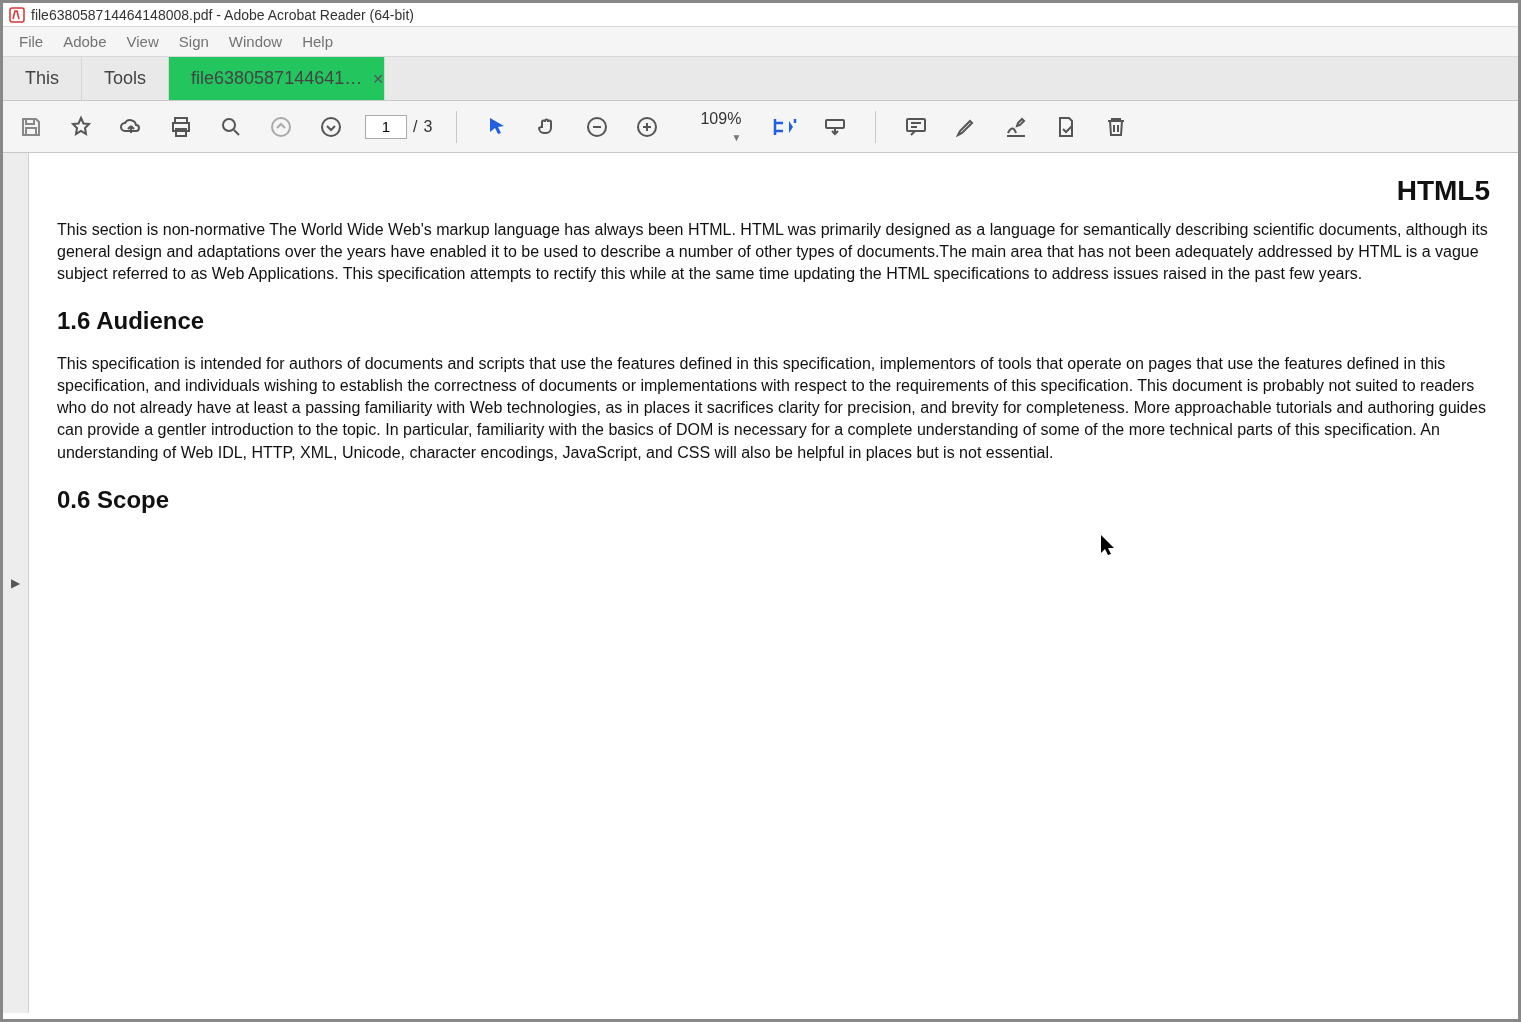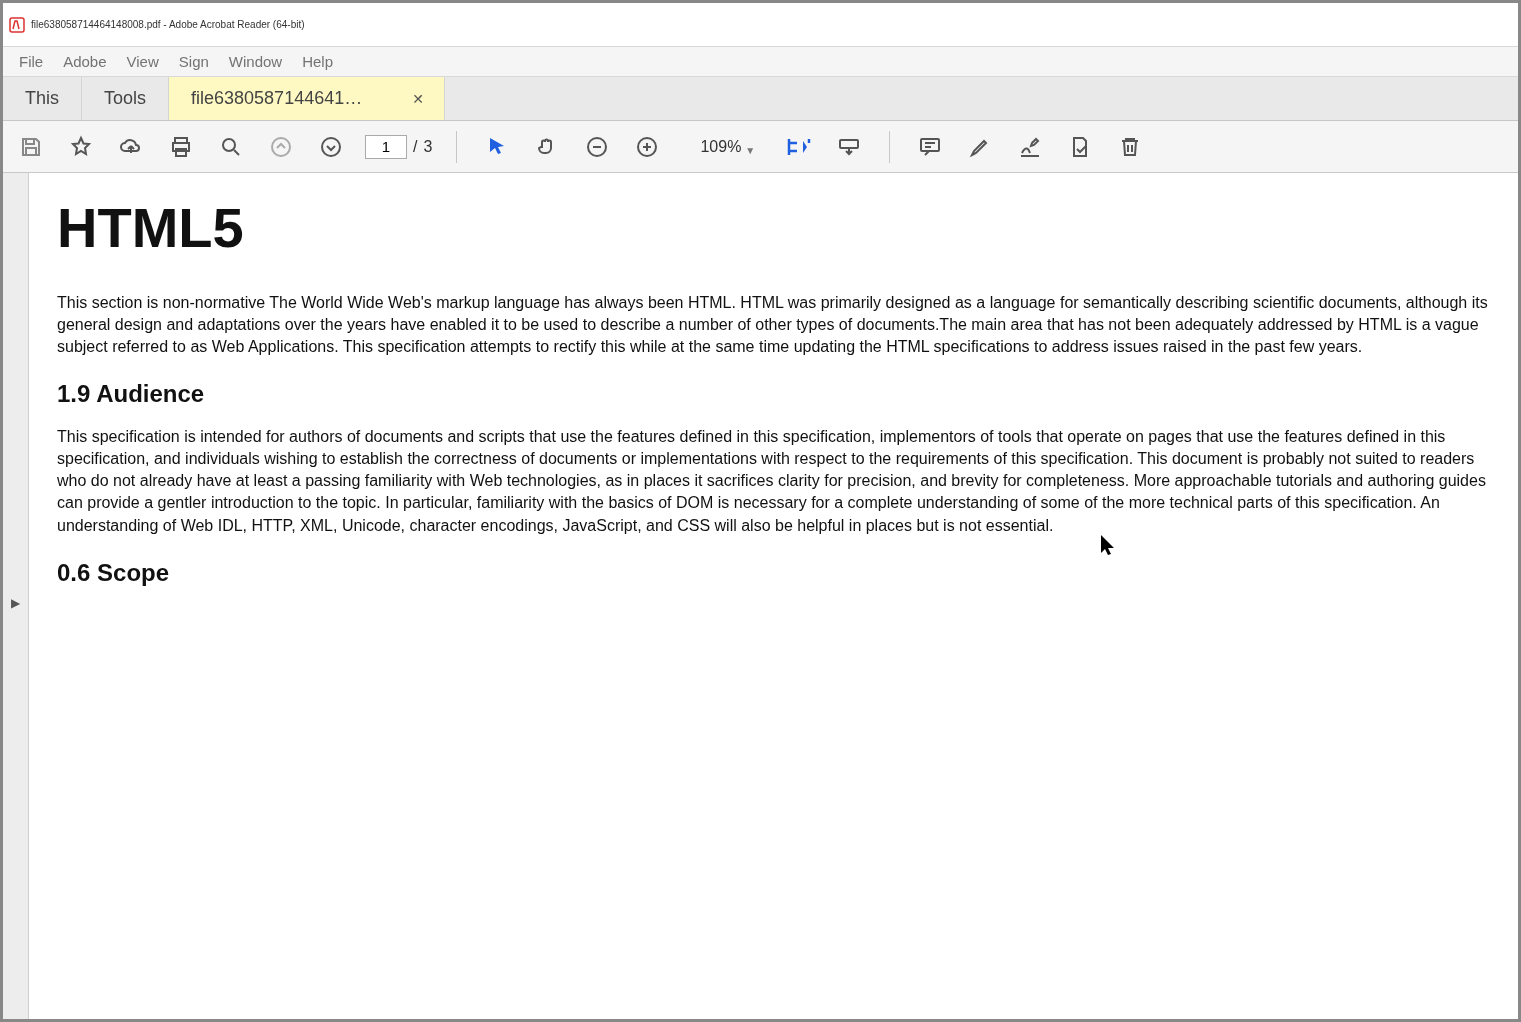--- a/index.html
+++ b/index.html
@@ -1,36 +1,36 @@
 <!DOCTYPE html>
 <html><head>
 <meta charset="utf-8">
 <style>
 * { margin: 0; padding: 0; box-sizing: border-box; }
 body { font-family: "Segoe UI", Tahoma, sans-serif; background: #fff; width: 1521px; height: 1022px; overflow: hidden; border: 3px solid #888; }
-.titlebar { height: 44px; background: #fff; display: flex; align-items: center; padding: 0 6px; font-size: 10px; color: #333; border-bottom: 1px solid #d8d8d8; }
+.titlebar { height: 24px; background: #fff; display: flex; align-items: center; padding: 0 6px; font-size: 14px; color: #333; border-bottom: 1px solid #d8d8d8; }
 .titlebar .appicon { width:16px; height:16px; margin-right:6px; display:inline-flex; align-items:center; justify-content:center; }
 .menubar { height: 30px; background: #f5f5f5; display: flex; align-items: center; padding: 0 6px; font-size: 15px; color: #737373; border-bottom: 1px solid #d8d8d8; }
 .menubar .menuitem { padding: 4px 10px; cursor: default; }
 .tabbar { height: 44px; background: #e9e9e9; display: flex; align-items: stretch; border-bottom: 1px solid #c8c8c8; }
 .tabbar .tab { display:flex; align-items:center; padding: 0 22px; font-size: 18px; color:#444; cursor:default; border-right:1px solid #d5d5d5; }
-.tabbar .tab.doc { background:#fef9c3; padding-right:20px;gap:40px; }
+.tabbar .tab.doc { background:#22c55e; padding-right:0; }
 .tabbar .tab.doc .closebtn { margin-left:10px; font-size:14px; color:#555; }
 .toolbar { height: 52px; background:#f5f5f5; display:flex; align-items:center; padding: 0 12px; border-bottom:1px solid #c8c8c8; gap:18px; }
 .toolbar .tbtn { width:32px; height:32px; display:flex; align-items:center; justify-content:center; color:#555; }
 .toolbar .sep { width:1px; height:32px; background:#c8c8c8; margin:0 6px; }
 .toolbar .pagebox { display:flex; align-items:center; gap:6px; font-size:16px; color:#333; }
 .toolbar .pagebox input { width:42px; height:24px; text-align:center; border:1px solid #aaa; font-size:15px; }
-.toolbar .zoombox { display:flex; align-items:flex-end; gap:4px; font-size:16px; color:#333; padding:0 10px;}
+.toolbar .zoombox { display:flex; align-items:flex-end; gap:4px; font-size:16px; color:#333; padding:0 10px;flex-direction:column;}
 .toolbar .zoombox .zval { min-width:50px; text-align:right;}
 .content-wrap { display:flex; height: calc(100% - 30px - 30px - 44px - 52px); }
 .sidestrip { width:26px; background:#ededed; border-right:1px solid #d0d0d0; display:flex; align-items:center; justify-content:center; }
 .sidestrip .chev { color:#555; font-size:12px;}
 .page { flex:1; background:#fff; padding: 16px 28px; overflow:hidden; font-family: "Segoe UI", Arial, sans-serif; color:#111; }
-.page h1 { font-size:56px; font-weight:700; margin:6px 0 32px 0; }
+.page h1 { font-size:28px; font-weight:700; margin:6px 0 12px 0;text-align:right; }
 .page h2 { font-size:32px; font-weight:700; margin:12px 0 22px 0; }
 .page h3 { font-size:24px; font-weight:700; margin:16px 0 18px 0; }
 .page p { font-size:16px; line-height:1.38; margin-bottom:22px; }
 svg { display:block; }
 .cursor-ptr { position:absolute; left:1100px; top:534px; pointer-events:none;}
 </style>
 </head>
 <body>
 
 <div class="titlebar">
@@ -181,21 +181,21 @@
     </div>
 </div>
 
 <div class="content-wrap">
   <div class="sidestrip">
     <span class="chev">▶</span>
   </div>
   <div class="page">
     <h1>HTML5</h1>
     <p>This section is non-normative The World Wide Web's markup language has always been HTML. HTML was primarily designed as a language for semantically describing scientific documents, although its general design and adaptations over the years have enabled it to be used to describe a number of other types of documents.The main area that has not been adequately addressed by HTML is a vague subject referred to as Web Applications. This specification attempts to rectify this while at the same time updating the HTML specifications to address issues raised in the past few years.</p>
-    <h3>1.9 Audience</h3>
+    <h3>1.6 Audience</h3>
     <p>This specification is intended for authors of documents and scripts that use the features defined in this specification, implementors of tools that operate on pages that use the features defined in this specification, and individuals wishing to establish the correctness of documents or implementations with respect to the requirements of this specification. This document is probably not suited to readers who do not already have at least a passing familiarity with Web technologies, as in places it sacrifices clarity for precision, and brevity for completeness. More approachable tutorials and authoring guides can provide a gentler introduction to the topic. In particular, familiarity with the basics of DOM is necessary for a complete understanding of some of the more technical parts of this specification. An understanding of Web IDL, HTTP, XML, Unicode, character encodings, JavaScript, and CSS will also be helpful in places but is not essential.</p>
     <h3>0.6 Scope</h3>
   </div>
 </div>
 
 <div class="cursor-ptr">
   <svg width="18" height="22" viewBox="0 0 18 22">
       <path d="M1 1l0 18 4-4 3 6 3-1-3-6 6 0z" fill="#000"></path>
     </svg>
 </div>

